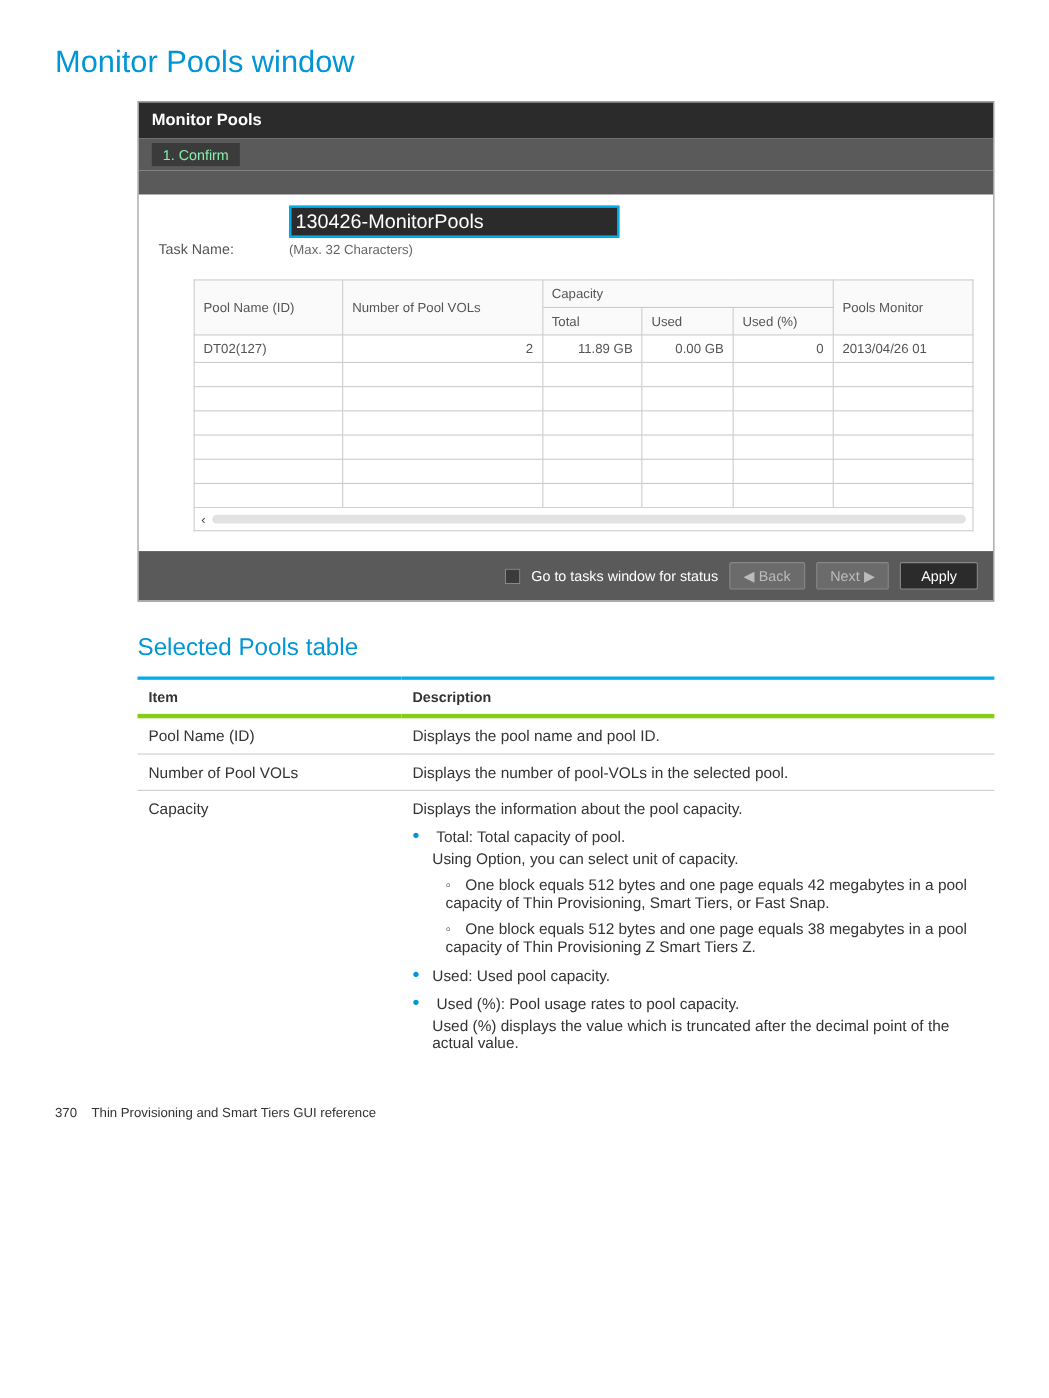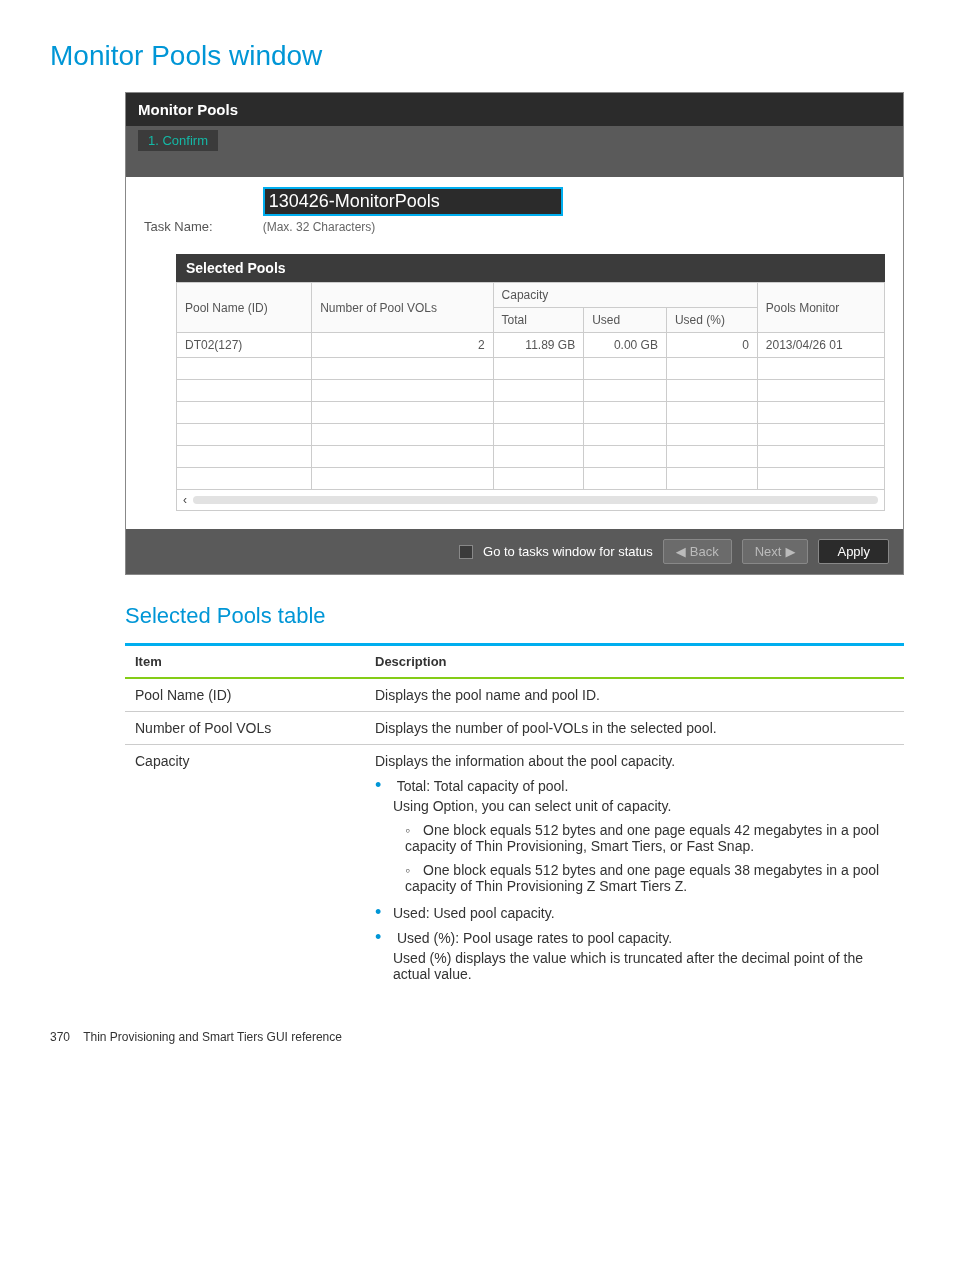--- a/index.html
+++ b/index.html
@@ -24,21 +24,21 @@
   }
   .dialog-title {
     background: #2b2b2b;
     color: #fff;
     font-weight: bold;
     font-size: 15px;
     padding: 8px 12px;
   }
   .dialog-step {
     background: #5a5a5a;
-    color: #14b8a6;
+    color: #86efac;
     font-size: 13px;
     padding: 4px 12px;
   }
   .dialog-step .step-tab {
     background: #3b3b3b;
     padding: 3px 10px;
     display: inline-block;
   }
   .dialog-gap { background: #5a5a5a; height: 22px; }
   .dialog-body {
@@ -137,21 +137,21 @@
     margin: 28px 0 14px 75px;
   }
   .desc-wrap { margin-left: 75px; }
   table.desc {
     border-collapse: collapse;
     width: 100%;
     font-size: 14px;
   }
   table.desc th {
     border-top: 3px solid #00aeef;
-    border-bottom: 2px solid #84cc16;
+    border-bottom: 4px solid #84cc16;
     text-align: left;
     font-weight: bold;
     padding: 8px 10px;
     font-size: 13px;
   }
   table.desc td {
     border-bottom: 1px solid #ccc;
     padding: 8px 10px;
     vertical-align: top;
     font-size: 14px;
@@ -199,21 +199,20 @@
 
     <div class="taskname-row">
       <span class="tn-label">Task Name:</span>
       <div>
         <input class="tn-input" value="130426-MonitorPools" style="">
         <div class="tn-hint">(Max. 32 Characters)</div>
       </div>
     </div>
 
     <div class="pools-box">
-      <div class="pools-header">Selected Pools</div>
       <table class="pools">
         <thead>
           <tr>
             <th rowspan="2">Pool Name (ID)</th>
             <th rowspan="2">Number of Pool VOLs</th>
             <th colspan="3">Capacity</th>
             <th rowspan="2">Pools Monitor</th>
           </tr>
           <tr>
             <th>Total</th>

